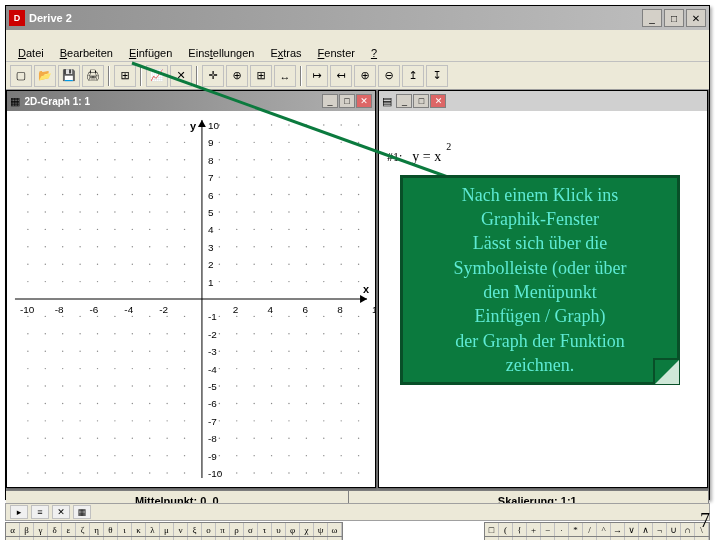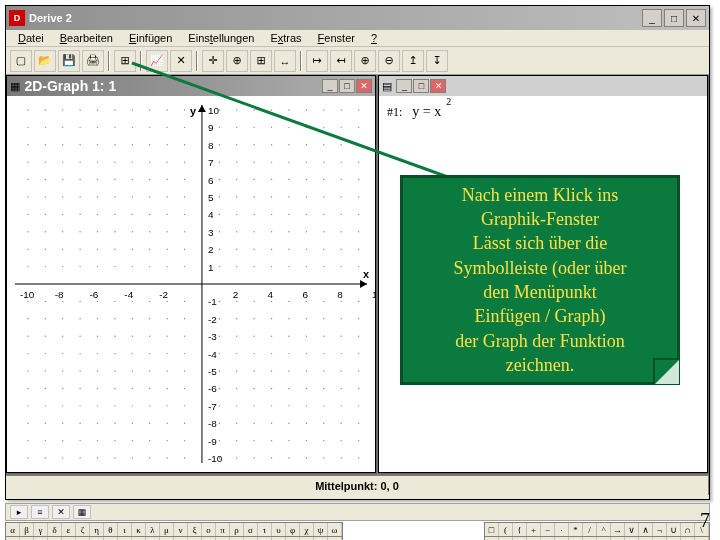--- a/index.html
+++ b/index.html
@@ -9,59 +9,59 @@
   .main-window { position: absolute; left: 5px; top: 5px; width: 705px; height: 495px; background: #ece9d8; border: 1px solid #000; box-shadow: 2px 2px 3px rgba(0,0,0,0.3); }
   
   
   .titlebar { height: 24px; background: linear-gradient(to right, #8f8f8f, #c0c0c0); display: flex; align-items: center; padding: 0 3px; }
   .titlebar-icon { width: 16px; height: 16px; background: #c00; margin-right: 4px; display: flex; align-items: center; justify-content: center; color: #fff; font-size: 9px; font-weight: bold; }
   .titlebar-text { color: #fff; font-weight: bold; flex: 1; }
   .win-buttons { display: flex; gap: 2px; }
   .win-btn { width: 20px; height: 18px; background: #d4d0c8; border: 1px solid #808080; display: flex; align-items: center; justify-content: center; font-size: 10px; cursor: pointer; }
   
   
-  .menubar { height: 17px; background: #ece9d8; display: flex; align-items: flex-end; padding: 0 4px; border-bottom: 1px solid #c0c0c0; }
+  .menubar { height: 32px; background: #ece9d8; display: flex; align-items: flex-end; padding: 0 4px; border-bottom: 1px solid #c0c0c0; }
   .menu-item { padding: 2px 8px; cursor: pointer; }
   .menu-item u { text-decoration: underline; }
   
   
   .toolbar { height: 28px; background: #ece9d8; display: flex; align-items: center; padding: 2px 4px; border-bottom: 1px solid #a0a0a0; gap: 2px; }
   .tool-btn { width: 22px; height: 22px; border: 1px solid #c0c0c0; background: #ece9d8; display: flex; align-items: center; justify-content: center; font-size: 11px; cursor: pointer; }
   .tool-sep { width: 2px; height: 20px; border-left: 1px solid #808080; border-right: 1px solid #fff; margin: 0 2px; }
   
   
   .mdi-area { position: relative; height: 400px; background: #808080; }
   
   
   .child-window { position: absolute; background: #ece9d8; border: 1px solid #000; box-shadow: 1px 1px 2px rgba(0,0,0,0.3); }
   .child-titlebar { height: 20px; display: flex; align-items: center; padding: 0 3px; }
   .child-titlebar.active { background: linear-gradient(to right, #7a7a7a, #b0b0b0); }
   .child-titlebar.inactive { background: #d0d0d0; }
-  .child-title { flex: 1; font-weight: bold; font-size: 14px; }
+  .child-title { flex: 1; font-weight: bold; font-size: 10px; }
   .child-titlebar.active .child-title { color: #fff; }
   .child-titlebar.inactive .child-title { color: #888; }
   .child-btns { display: flex; gap: 1px; }
   .child-btn { width: 16px; height: 14px; background: #d4d0c8; border: 1px solid #808080; font-size: 9px; display: flex; align-items: center; justify-content: center; cursor: pointer; }
   .child-btn.close { background: #d66; color: #fff; }
   
   
   .graph-window { left: 0; top: 0; width: 370px; height: 398px; }
   .graph-content { background: #fff; height: 376px; position: relative; }
   
   
   .algebra-window { left: 372px; top: 0; width: 330px; height: 398px; }
   .algebra-content { background: #fff; height: 376px; padding: 8px; position: relative; }
   .expr-row { display: flex; align-items: baseline; gap: 10px; font-family: "Times New Roman", serif; font-size: 14px; }
   .expr-label { color: #000; font-size: 12px; }
-  .expr-body { position: relative; }
+  .expr-body { position: relative; margin-top: 30px; }
   .expr-exp { position: absolute; top: -8px; right: -10px; font-size: 10px; }
   
   
   .callout { position: absolute; left: 400px; top: 175px; width: 280px; height: 210px; background: #0b7a3e; border: 3px solid #084f28; padding: 12px; display: flex; align-items: center; justify-content: center; }
-  .callout-text { color: #fde047; font-family: "Times New Roman", serif; font-size: 18px; text-align: center; line-height: 1.35; }
+  .callout-text { color: #5eead4; font-family: "Times New Roman", serif; font-size: 18px; text-align: center; line-height: 1.35; }
   .callout-corner { position: absolute; bottom: -2px; right: -2px; width: 26px; height: 26px; background: linear-gradient(135deg, #0b7a3e 48%, #cfe8d8 52%); border-left: 2px solid #084f28; border-top: 2px solid #084f28; }
   .callout-line { position: absolute; pointer-events: none; }
   
   
   .statusbar { height: 20px; background: #ece9d8; border-top: 1px solid #808080; display: flex; gap: 18px; }
   .status-cell { flex: 1; border-right: 1px solid #808080; padding: 2px 6px; font-size: 11px; display: flex; align-items: center; justify-content: center; font-weight: bold; }
   
   
   .input-row { position: absolute; left: 5px; top: 503px; width: 705px; height: 18px; background: #ece9d8; display: flex; align-items: center; padding: 0 4px; gap: 3px; border: 1px solid #a0a0a0; }
   .input-btn { width: 18px; height: 14px; border: 1px solid #c0c0c0; background: #f0f0f0; font-size: 9px; display: flex; align-items: center; justify-content: center; }
@@ -612,20 +612,21 @@
           <span class="expr-body">
             <span>y = x</span><span class="expr-exp">2</span>
           </span>
         </div>
       </div>
     </div>
   </div>
 
   <div class="statusbar">
     <div class="status-cell">Mittelpunkt: 0, 0</div>
+    <div class="status-cell">Skalierung: 1:1</div>
   </div>
 </div>
 
 <svg class="callout-line" style="left:0;top:0;width:720px;height:540px;position:absolute;">
   <line x1="132" y1="63" x2="470" y2="185" stroke="#0b7a3e" stroke-width="3"></line>
 </svg>
 
 <div class="callout">
   <div class="callout-text" id="callout-text">Nach einem Klick ins<br>Graphik-Fenster<br>Lässt sich über die<br>Symbolleiste (oder über<br>den Menüpunkt<br>Einfügen / Graph)<br>der Graph der Funktion<br>zeichnen.</div>
   <div class="callout-corner"></div>

